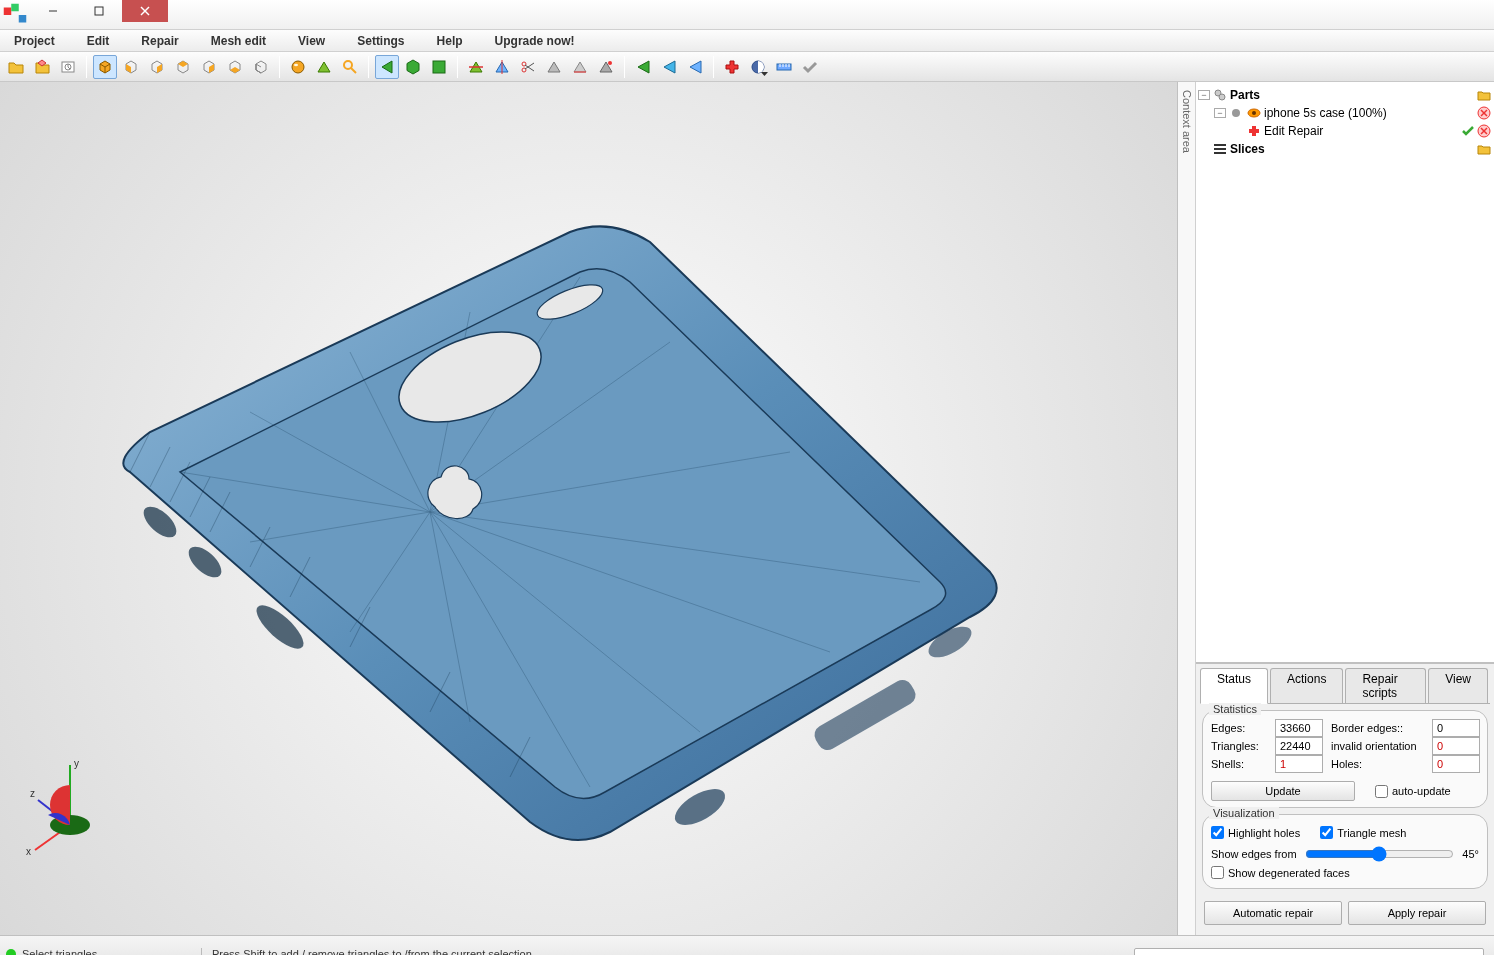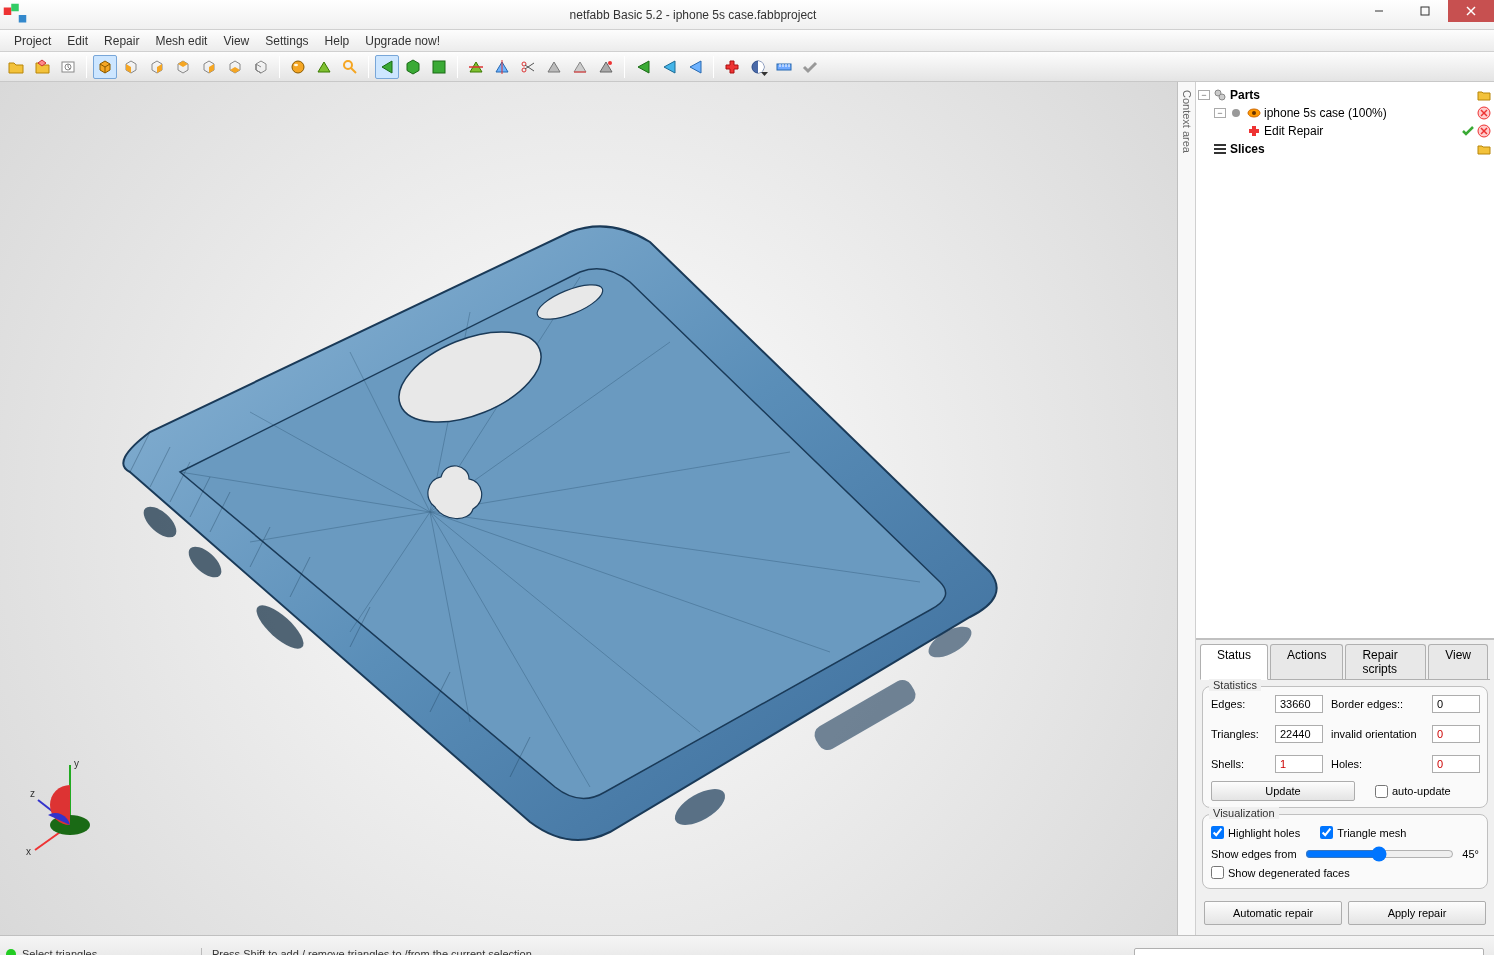--- a/index.html
+++ b/index.html
@@ -7,21 +7,21 @@
 
 
 .titlebar { height: 30px; background: linear-gradient(#fff, #f0f0f0); border-bottom: 1px solid #d0d0d0; display: flex; align-items: center; color: #333; }
 .titlebar .icon-box { width: 30px; display: flex; align-items: center; justify-content: center; font-size: 11px; color: #888; }
 .titlebar .title { flex: 1; text-align: center; font-size: 12px; }
 .titlebar .winbtn { width: 46px; height: 22px; display: flex; align-items: center; justify-content: center; margin-top: -8px; }
 .titlebar .winbtn.close { background: #c75050; color: #fff; }
 .titlebar .winbtn:not(.close) { color: #555; }
 
 
-.menubar { height: 22px; background: linear-gradient(#fdfdfd, #ececec); border-bottom: 1px solid #d0d0d0; display: flex; align-items: center; padding: 0 6px; gap: 0; }
+.menubar { height: 22px; background: linear-gradient(#fdfdfd, #ececec); border-bottom: 1px solid #d0d0d0; display: flex; align-items: center; padding: 0 6px; gap: 16px; font-weight: bold; }
 .menubar .menu-item { padding: 2px 8px; color: #333; cursor: default; }
 
 
 .toolbar { height: 30px; background: linear-gradient(#fdfdfd, #e4e4e4); border-bottom: 1px solid #c8c8c8; display: flex; align-items: center; padding: 0 4px; gap: 2px; }
 .toolbar .sep { width: 1px; height: 22px; background: #bbb; margin: 0 4px; border-right: 1px solid #fff; }
 .tbtn { width: 24px; height: 24px; display: flex; align-items: center; justify-content: center; border: 1px solid transparent; border-radius: 2px; position: relative; }
 .tbtn.active { background: #cde6ff; border-color: #78a6d8; }
 .tbtn svg { width: 18px; height: 18px; }
 
 
@@ -41,23 +41,23 @@
 .tree-row .ticon { width: 16px; height: 16px; display: flex; align-items: center; justify-content: center; margin-right: 2px; }
 .tree-row .label { flex: 1; }
 .tree-row .label.bold { font-weight: bold; }
 .tree-row .ricon { width: 16px; height: 16px; display: flex; align-items: center; justify-content: center; }
 
 
 .props-panel { background: #f0f0f0; border-top: 1px solid #c0c0c0; padding: 4px; }
 .tabstrip { display: flex; border-bottom: 1px solid #b0b0b0; margin-bottom: 4px; }
 .tab { padding: 3px 16px; border: 1px solid #b0b0b0; border-bottom: none; background: #e8e8e8; margin-right: 2px; border-radius: 3px 3px 0 0; font-size: 12px; }
 .tab.active { background: #fff; border-bottom: 1px solid #fff; margin-bottom: -1px; }
-.groupbox { border: 1px solid #c0c0c0; margin: 6px 2px; padding: 8px 8px 6px 8px; position: relative; background: #fafafa; border-radius: 8px; }
+.groupbox { border: 1px solid #c0c0c0; margin: 6px 2px; padding: 8px 8px 6px 8px; position: relative; background: #fafafa; border-radius: 14px; }
 .groupbox .gb-title { position: absolute; top: -8px; left: 6px; background: #f0f0f0; padding: 0 4px; font-size: 11px; color: #333; }
-.stat-grid { display: grid; grid-template-columns: 58px 50px 95px 50px; gap: 12px 6px; align-items: center; font-size: 11px; }
+.stat-grid { display: grid; grid-template-columns: 58px 50px 95px 50px; gap: 0 6px; align-items: center; font-size: 11px; }
 .stat-grid input.val { height: 18px; border: 1px solid #adadad; padding: 1px 4px; font-size: 11px; width: 48px; background: #fff; }
 .stat-grid input.red { color: #c00; }
 .btn { background: linear-gradient(#fdfdfd, #e4e4e4); border: 1px solid #adadad; padding: 3px 12px; font-size: 11px; border-radius: 2px; cursor: default; }
 .chk-row { display: flex; align-items: center; gap: 4px; font-size: 11px; margin: 3px 0; }
 .chk-row input[type=checkbox] { width: 13px; height: 13px; }
 .slider-row { display: flex; align-items: center; gap: 8px; font-size: 11px; margin: 4px 0; }
 .slider-row input[type=range] { flex: 1; }
 .bottom-btn-row { display: flex; gap: 6px; padding: 6px 4px; }
 .bottom-btn-row .btn { flex: 1; padding: 5px 4px; }
 
@@ -75,21 +75,20 @@
 <body>
 
 <div class="titlebar">
   <div class="icon-box">
     <svg viewBox="0 0 16 16">
         <rect x="2" y="4" width="4" height="4" fill="#e33"></rect>
         <rect x="10" y="8" width="4" height="4" fill="#38c"></rect>
         <rect x="6" y="2" width="4" height="4" fill="#3c6"></rect>
       </svg>
   </div>
-  <div class="title">netfabb Basic 5.2 - iphone 5s case.fabbproject</div>
   <div class="winbtn">
       <svg width="10" height="10">
         <line x1="1" y1="5" x2="9" y2="5" stroke="#333" stroke-width="1"></line>
       </svg>
     </div>
   <div class="winbtn">
       <svg width="10" height="10">
         <rect x="1" y="1" width="8" height="8" fill="none" stroke="#333" stroke-width="1"></rect>
       </svg>
     </div>

